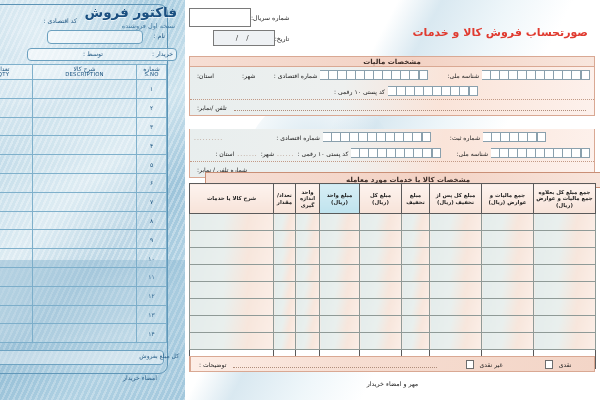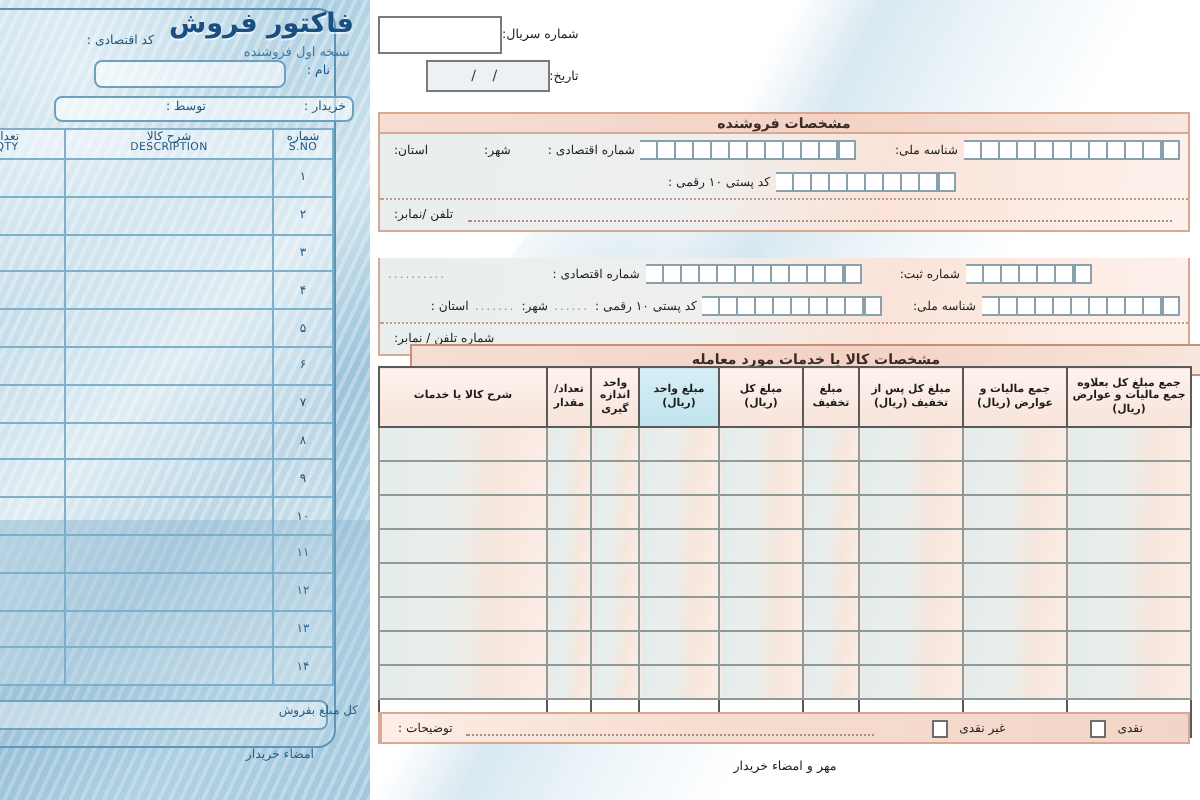--- a/index.html
+++ b/index.html
@@ -294,33 +294,34 @@
         </tbody>
     </table>
 
     <div class="ld-total"></div>
     <div class="ld-totallbl">کل مبلغ بفروش</div>
     <div class="ld-sign">امضاء خریدار</div>
   </div>
 
   <div class="right-doc">
 
+    <div class="rd-main-title">صورتحساب فروش کالا و خدمات</div>
 
     <div class="serial-wrap">
       <div class="serial-row">
         <span class="serial-lbl">شماره سریال:</span>
         <span class="serial-box"></span>
       </div>
       <div class="serial-row">
         <span class="serial-lbl">تاریخ:</span>
         <span class="date-box">/        /</span>
       </div>
     </div>
 
-    <div class="sec-band" style="top:56px">مشخصات فروشنده</div>
+    <div class="sec-band" style="top:56px">مشخصات مالیات</div>
     <div class="sec-body tinted" style="top:67px">
       <div class="fld-row">
         <span class="boxes">
             <i></i>
             <i></i>
             <i></i>
             <i></i>
             <i></i>
             <i></i>
             <i></i>

